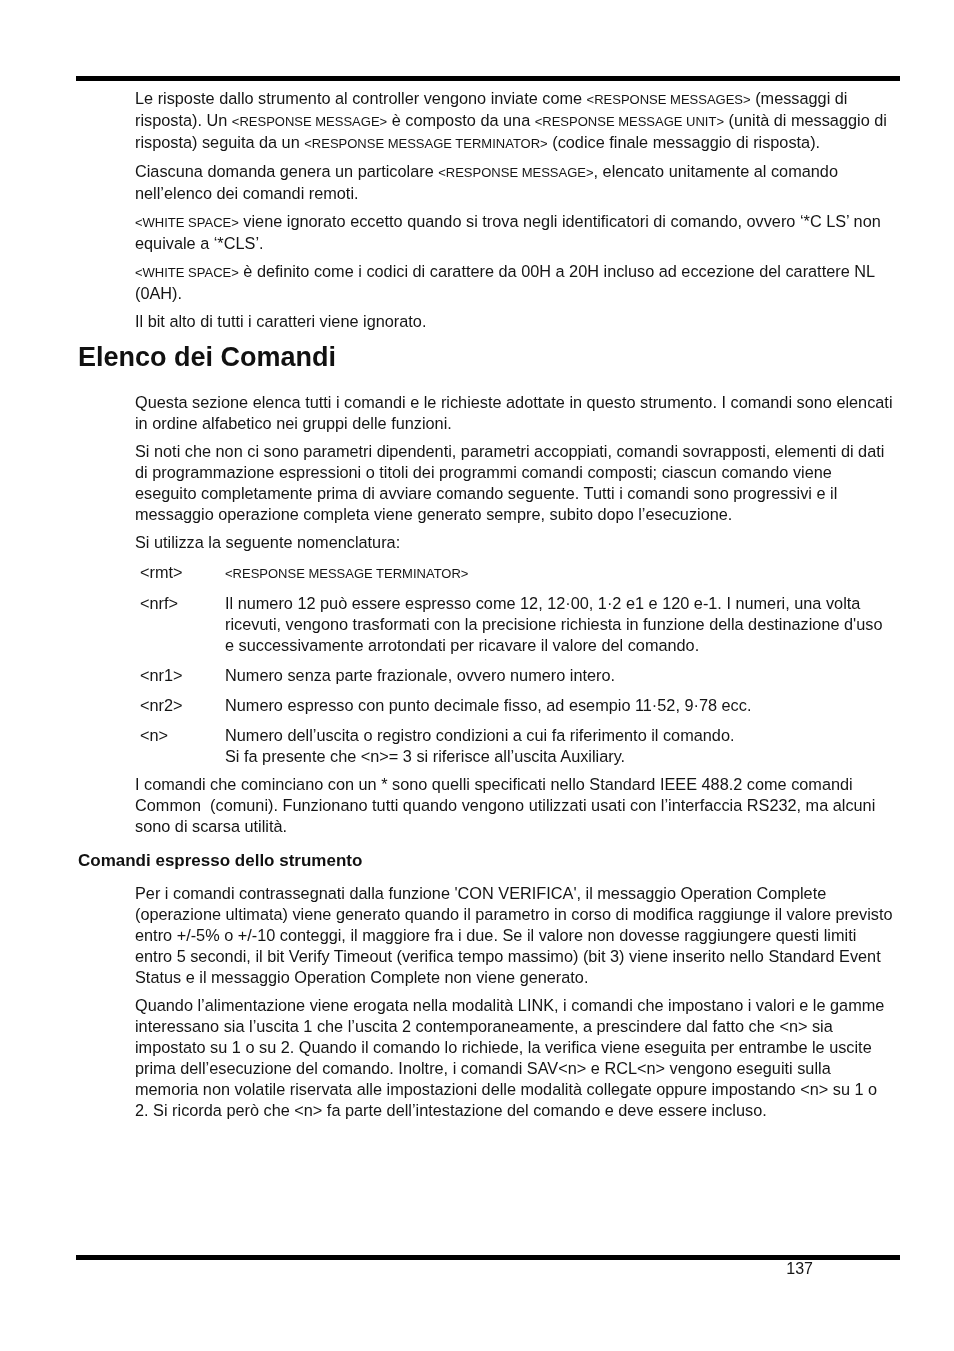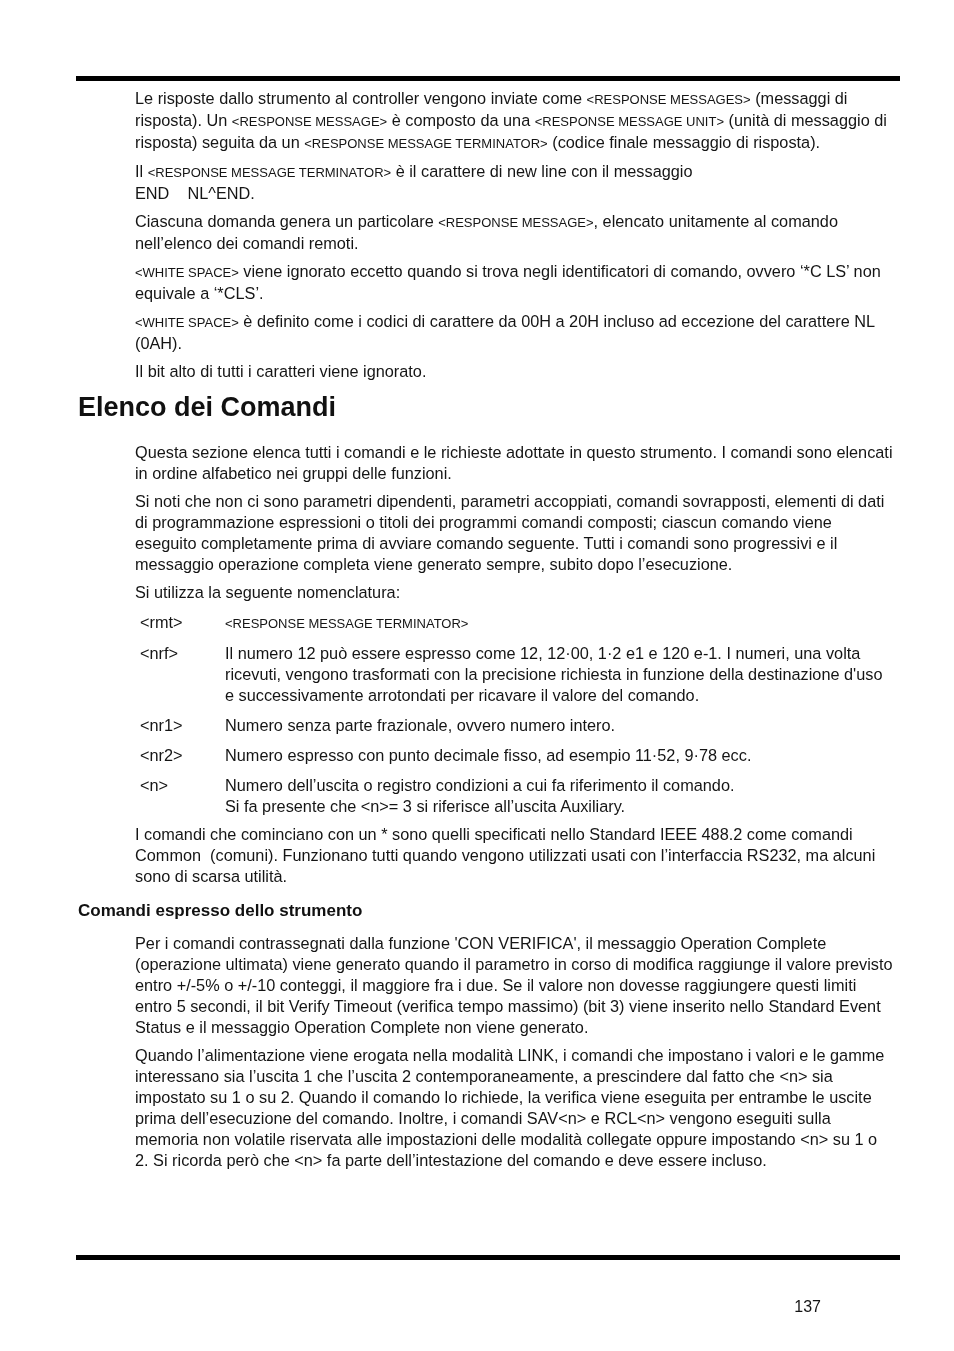--- a/index.html
+++ b/index.html
@@ -13,21 +13,20 @@
     font-family: "Liberation Sans", "DejaVu Sans", sans-serif;
     color: #151515;
     -webkit-font-smoothing: antialiased;
   }
   .page {
     position: relative;
     width: 904px;
     height: 1351px;
     background: #ffffff;
     overflow: hidden;
-    padding-left: 8px;
   }
   .content {
     position: absolute;
     left: 76px;
     top: 76px;
     width: 824px;
   }
   .rule {
     height: 5px;
     background: #000000;
@@ -72,36 +71,35 @@
     flex: 1;
   }
   .bottom-rule {
     position: absolute;
     left: 76px;
     top: 1255px;
     width: 824px;
   }
   .page-number {
     position: absolute;
-    top: 1297px;
+    top: 1259px;
     right: 91px;
     font-size: 16px;
     line-height: 20px;
     color: #151515;
   }
 </style>
 </head>
 <body>
 
 <div class="page">
   <div class="content">
     <div class="rule"></div>
 
     <p class="para"><span>Le risposte dallo strumento al controller vengono inviate come </span><span class="sc">&lt;RESPONSE MESSAGES&gt;</span><span> (messaggi di risposta). Un </span><span class="sc">&lt;RESPONSE MESSAGE&gt;</span><span> è composto da una </span><span class="sc">&lt;RESPONSE MESSAGE UNIT&gt;</span><span> (unità di messaggio di risposta) seguita da un </span><span class="sc">&lt;RESPONSE MESSAGE TERMINATOR&gt;</span><span> (codice finale messaggio di risposta).</span></p>
-    <p class="para"><span>Il </span><span class="sc">&lt;RESPONSE MESSAGE TERMINATOR&gt;</span><span> è il carattere di new line con il messaggio</span><br><span>END&nbsp;&nbsp;&nbsp;&nbsp;NL^END.</span></p>
     <p class="para"><span>Ciascuna domanda genera un particolare </span><span class="sc">&lt;RESPONSE MESSAGE&gt;</span><span>, elencato unitamente al comando nell’elenco dei comandi remoti.</span></p>
     <p class="para"><span class="sc">&lt;WHITE SPACE&gt;</span><span> viene ignorato eccetto quando si trova negli identificatori di comando, ovvero ‘*C LS’ non equivale a ‘*CLS’.</span></p>
     <p class="para"><span class="sc">&lt;WHITE SPACE&gt;</span><span> è definito come i codici di carattere da 00H a 20H incluso ad eccezione del carattere NL (0AH).</span></p>
     <p class="para"><span>Il bit alto di tutti i caratteri viene ignorato.</span></p>
 
     <h1 class="h1">Elenco dei Comandi</h1>
 
     <p class="para"><span>Questa sezione elenca tutti i comandi e le richieste adottate in questo strumento. I comandi sono elencati in ordine alfabetico nei gruppi delle funzioni.</span></p>
     <p class="para"><span>Si noti che non ci sono parametri dipendenti, parametri accoppiati, comandi sovrapposti, elementi di dati di programmazione espressioni o titoli dei programmi comandi composti; ciascun comando viene eseguito completamente prima di avviare comando seguente. Tutti i comandi sono progressivi e il messaggio operazione completa viene generato sempre, subito dopo l’esecuzione.</span></p>
     <p class="para"><span>Si utilizza la seguente nomenclatura:</span></p>

